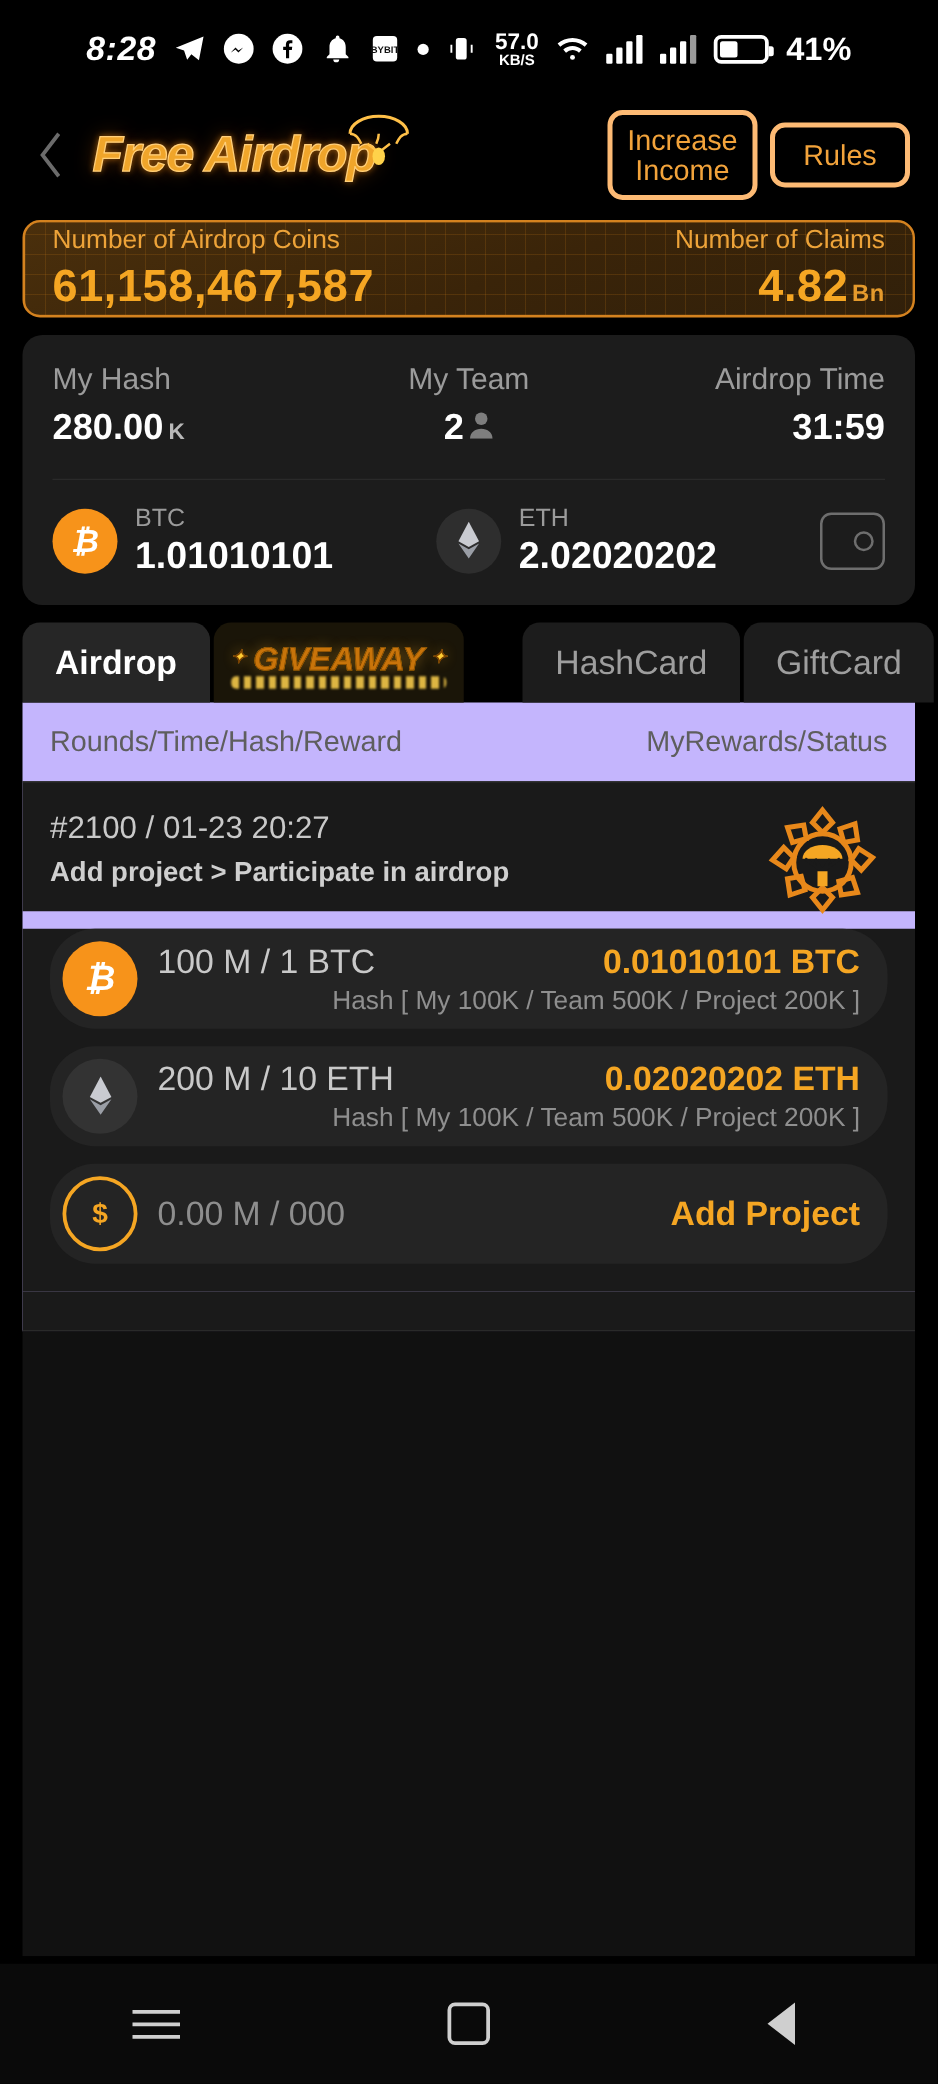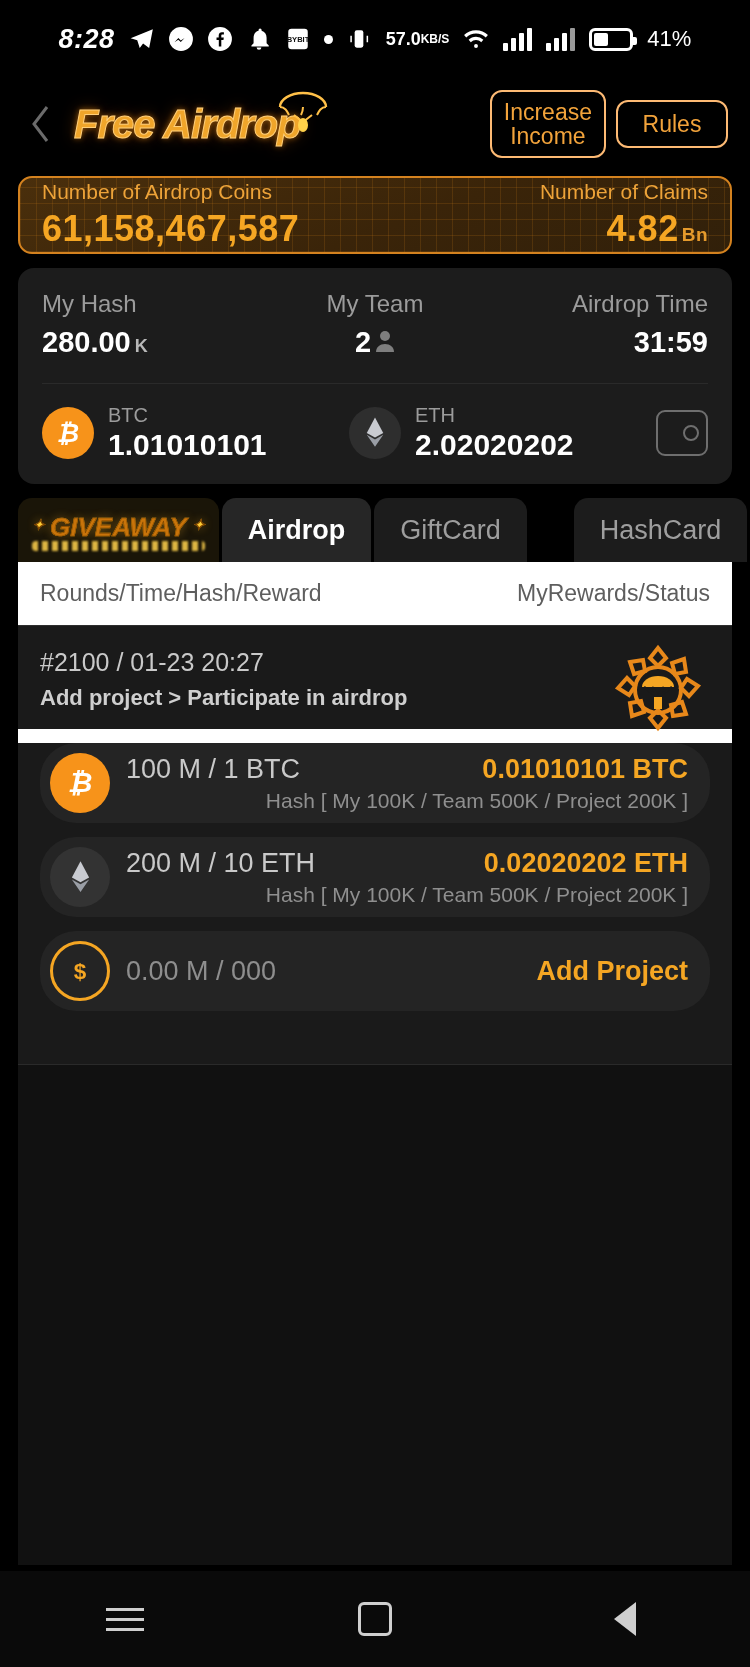--- a/index.html
+++ b/index.html
@@ -5,43 +5,43 @@
   * { margin:0; padding:0; box-sizing:border-box; }
   html,body { width:750px; height:1667px; background:#000; overflow:hidden; }
   body { font-family:"Liberation Sans", sans-serif; color:#fff; }
 
   
   .statusbar{ height:78px; display:flex; align-items:center; justify-content:center; gap:14px; padding:0 24px; }
   .st-time{ font-size:27px; font-weight:700; letter-spacing:.5px;font-style:italic; }
   .st-icons{ display:flex; align-items:center; gap:13px; }
   .ic{ width:26px; height:26px; display:block; }
   .st-dot{ width:9px; height:9px; border-radius:50%; background:#fff; }
-  .st-kb{ display:flex; flex-direction:row; align-items:center; line-height:1; }
+  .st-kb{ display:flex; flex-direction:column; align-items:center; line-height:1; }
   .st-kb b{ font-size:18px; font-weight:700; }
   .st-kb span{ font-size:12px; font-weight:700; }
   .bars{ display:flex; align-items:flex-end; gap:3px; height:24px; }
   .bars i{ display:block; width:5px; background:#fff; border-radius:1px; }
   .bars i:nth-child(1){height:8px}.bars i:nth-child(2){height:13px}
   .bars i:nth-child(3){height:18px}.bars i:nth-child(4){height:23px}
   .bars.dim i:nth-child(4){background:#9a9a9a}
   .batt{ width:44px; height:23px; border:3px solid #fff; border-radius:6px; position:relative; display:flex; align-items:center; padding:2px; }
   .batt:after{ content:""; position:absolute; right:-7px; top:6px; width:4px; height:8px; background:#fff; border-radius:0 2px 2px 0; }
   .batt i{ display:block; height:100%; width:41%; background:#fff; border-radius:2px; }
-  .st-pct{ font-size:22px; font-weight:400; }
+  .st-pct{ font-size:26px; font-weight:700; }
 
   
   .header{ height:92px; display:flex; align-items:center; padding:0 22px 0 18px; gap:10px; }
   .back{ width:46px; height:60px; display:flex; align-items:center; justify-content:center; }
   .back svg{ width:26px; height:40px; }
   .brand{ flex:1; position:relative; display:flex; align-items:center; }
   .brand-text{ font-size:40px; font-weight:800; font-style:italic; letter-spacing:-1px;
     color:#f0a52a; -webkit-text-stroke:1px #ffcf7a;
     text-shadow:0 0 6px rgba(255,150,20,.65), 0 0 16px rgba(255,120,0,.35); }
   .chute{ position:absolute; left:202px; top:-12px; width:54px; height:44px; }
-  .hbtn{ border:2px solid #fdba74; border-radius:12px; color:#f2a33b; font-size:23px;
+  .hbtn{ border:4px solid #fdba74; border-radius:12px; color:#f2a33b; font-size:23px;
     line-height:1.06; text-align:center; padding:10px 14px; min-width:112px; }
   .hbtn.two{ padding:8px 12px; }
 
   
   .banner{ margin:6px 18px 0; height:78px; border:2px solid #d4821f; border-radius:14px;
     background:
       repeating-linear-gradient(0deg, rgba(180,110,20,.22) 0 1px, transparent 1px 16px),
       repeating-linear-gradient(90deg, rgba(180,110,20,.22) 0 1px, transparent 1px 16px),
       linear-gradient(160deg,#4a2f0c 0%, #3a2409 55%, #31200a 100%);
     display:flex; align-items:center; justify-content:space-between; padding:0 22px; }
@@ -84,21 +84,21 @@
     background:linear-gradient(180deg,#ffd84d 0%,#ffb300 48%,#f59b00 100%);
     -webkit-background-clip:text; padding:2px 18px; letter-spacing:0px;
     text-shadow:0 0 10px rgba(255,180,40,.45); }
   .giveaway-badge:before,.giveaway-badge:after{ content:"✦"; position:absolute; top:6px; font-size:15px; color:#ffcc33; }
   .giveaway-badge:before{ left:0 } .giveaway-badge:after{ right:0 }
   .sparkle{ height:10px; margin-top:-4px;
     background:repeating-linear-gradient(90deg,#ffd24d 0 6px, transparent 6px 10px);
     filter:blur(1px); opacity:.85; border-radius:4px; }
 
   
-  .panel{ margin:0 18px; background:#ffffff; border-radius:0 0 0 0; }
+  .panel{ margin:0 18px; background:#c4b5fd; border-radius:0 0 0 0; }
   .colhead{ display:flex; justify-content:space-between; padding:18px 22px; font-size:23px; color:#5e5e5e; }
   .round{ background:#1a1a1a; border-top:1px solid #2e2e2e; padding:22px 22px 18px; position:relative; }
   .round-id{ font-size:25px; color:#c9c9c9; }
   .round-sub{ font-size:22px; color:#cfcfcf; margin-top:8px;font-weight:bold; }
   .round-badge{ position:absolute; right:28px; top:16px; width:92px; height:92px; }
 
   .prow{ display:flex; align-items:center; gap:16px; background:#242424; border-radius:36px;
     margin-top:14px; padding:10px 22px 10px 10px; min-height:80px; }
   .prow-ico{ width:60px; height:60px; border-radius:50%; flex:0 0 60px; display:flex; align-items:center; justify-content:center; }
   .prow-ico.btc{ background:#f7931a; } .prow-ico.eth{ background:#333; }
@@ -262,29 +262,29 @@
         <span class="coin-v">2.02020202</span>
       </span>
     </div>
     <span class="wallet">
         <i></i>
       </span>
   </div>
 </div>
 
 <div class="tabs">
+  <div class="tab active">Airdrop</div>
   <div class="tab giveaway">
     <div>
       <div class="giveaway-badge">GIVEAWAY</div>
       <div class="sparkle"></div>
     </div>
   </div>
-  <div class="tab active">Airdrop</div>
+  <div class="tab" style="margin-left:44px">HashCard</div>
   <div class="tab">GiftCard</div>
-  <div class="tab" style="margin-left:44px">HashCard</div>
 </div>
 
 <div class="panel">
   <div class="colhead">
     <span>Rounds/Time/Hash/Reward</span>
     <span>MyRewards/Status</span>
   </div>
 
   <div class="round">
     <div class="round-id">#2100 / 01-23 20:27</div>

